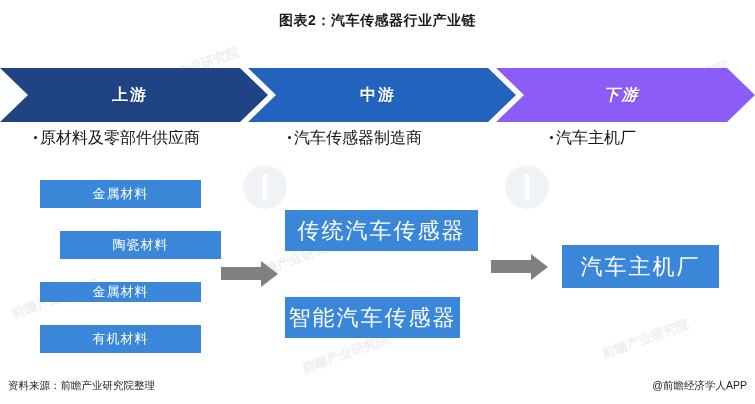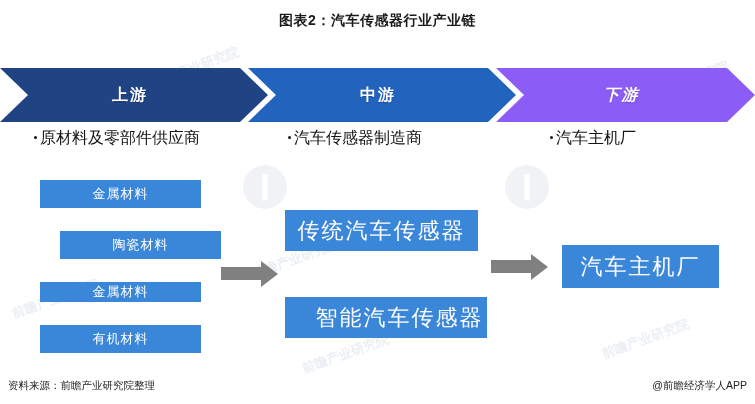--- a/index.html
+++ b/index.html
@@ -122,21 +122,21 @@
   .box-md { font-size: 22px; letter-spacing: 2px; }
 
   
   .m1 { left: 40px; top: 180px; width: 161px; height: 28px; }
   .m2 { left: 40px; top: 231px; width: 161px; height: 28px; margin-left: 20px; }
   .m3 { left: 40px; top: 282px; width: 161px; height: 20px; }
   .m4 { left: 40px; top: 325px; width: 161px; height: 28px; }
 
   
   .s1 { left: 285px; top: 210px; width: 193px; height: 41px; }
-  .s2 { left: 285px; top: 297px; width: 175px; height: 41px; padding-left: 27px; }
+  .s2 { left: 285px; top: 297px; width: 175px; height: 41px; }
 
   
   .o1 { left: 562px; top: 245px; width: 157px; height: 43px; }
 
   
   .arrow {
     position: absolute;
     background: #808080;
     height: 13px;
   }

